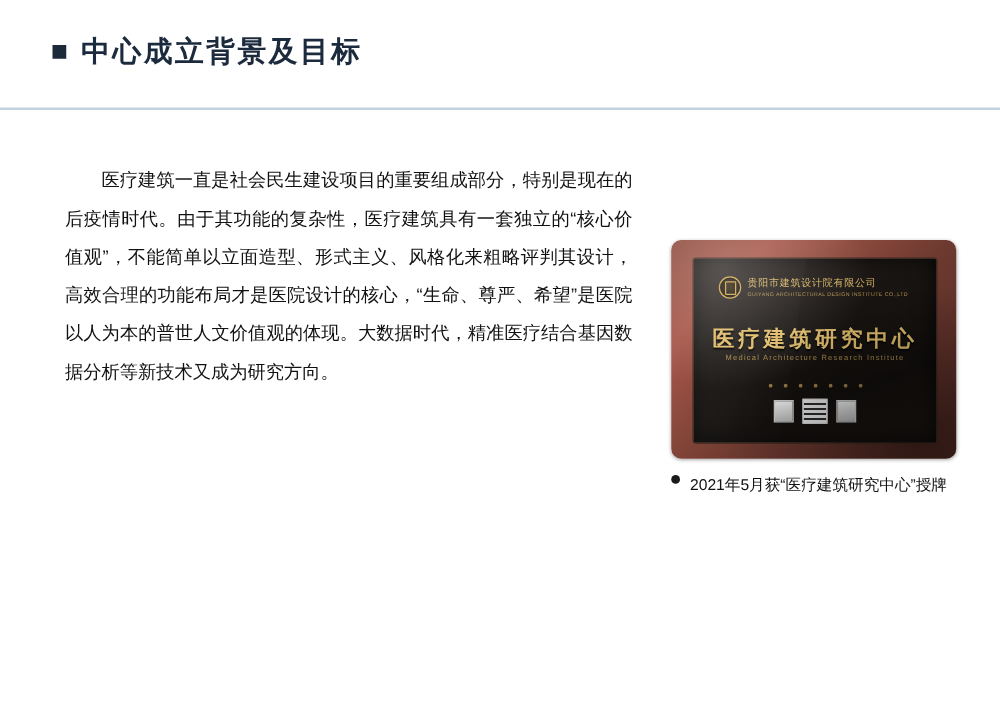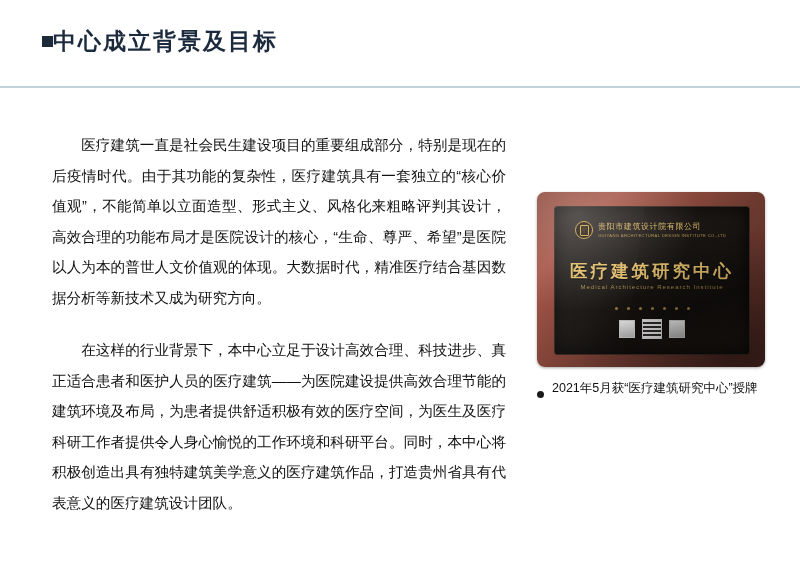--- a/index.html
+++ b/index.html
@@ -32,20 +32,21 @@
     top: 30px;
     width: 800px;
     height: 58px;
   }
   .header-inner {
     position: absolute;
     left: 42px;
     top: 0;
     display: flex;
     align-items: center;
+    gap: 12px;
   }
   .header-bullet {
     width: 11px;
     height: 11px;
     background: #1c2a3a;
     display: inline-block;
   }
   .header-title {
     font-size: 23px;
     font-weight: bold;
@@ -239,21 +240,21 @@
     border: 1px solid #cfcfcf;
   }
 
   
   .caption {
     position: absolute;
     left: 537px;
     top: 380px;
     width: 250px;
     display: flex;
-    align-items: flex-end;
+    align-items: flex-start;
     gap: 8px;
   }
   .caption-bullet {
     width: 7px;
     height: 7px;
     border-radius: 50%;
     background: #1a1a1a;
     flex: 0 0 auto;
   }
   .caption-text {
@@ -271,21 +272,20 @@
   <div class="header">
     <div class="header-inner">
       <span class="header-bullet"></span>
       <span class="header-title">中心成立背景及目标</span>
     </div>
   </div>
   <div class="header-rule"></div>
 
   <div class="body-text">
     <p class="para">医疗建筑一直是社会民生建设项目的重要组成部分，特别是现在的后疫情时代。由于其功能的复杂性，医疗建筑具有一套独立的“核心价值观”，不能简单以立面造型、形式主义、风格化来粗略评判其设计，高效合理的功能布局才是医院设计的核心，“生命、尊严、希望”是医院以人为本的普世人文价值观的体现。大数据时代，精准医疗结合基因数据分析等新技术又成为研究方向。</p>
-    <p class="para">在这样的行业背景下，本中心立足于设计高效合理、科技进步、真正适合患者和医护人员的医疗建筑——为医院建设提供高效合理节能的建筑环境及布局，为患者提供舒适积极有效的医疗空间，为医生及医疗科研工作者提供令人身心愉悦的工作环境和科研平台。同时，本中心将积极创造出具有独特建筑美学意义的医疗建筑作品，打造贵州省具有代表意义的医疗建筑设计团队。</p>
   </div>
 
   <div class="photo-wrap">
     <div class="plaque-frame">
       <div class="plaque-inner">
         <div class="plaque-sheen"></div>
         <div class="plaque-company">
           <span class="plaque-logo"></span>
           <span>
             <div class="plaque-company-cn">贵阳市建筑设计院有限公司</div>

